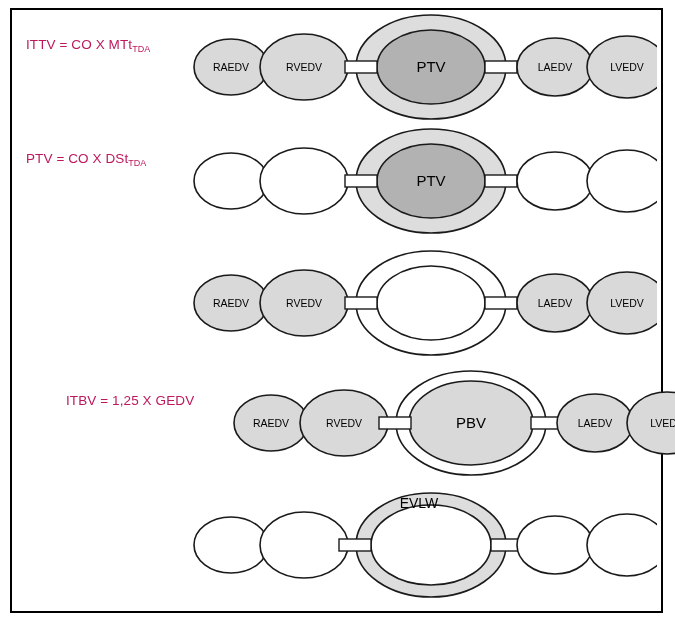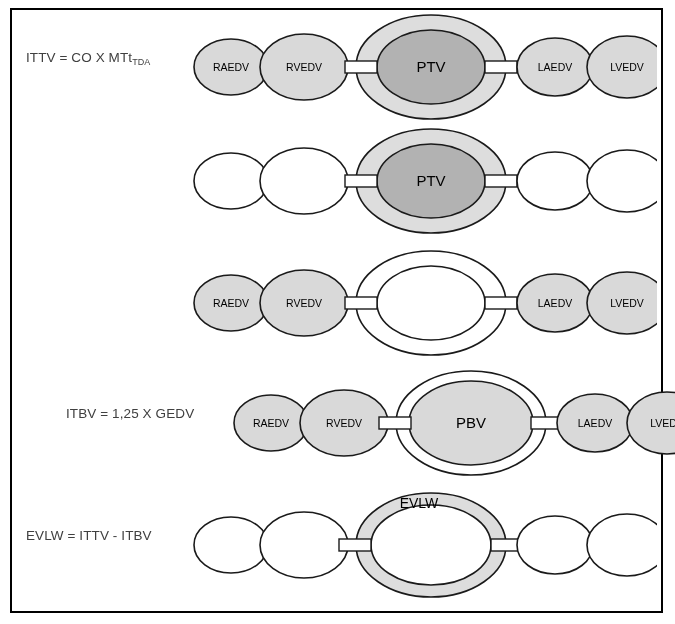--- a/index.html
+++ b/index.html
@@ -26,24 +26,24 @@
   }
   .diagram-row {
     position: absolute;
     left: 0;
     width: 651px;
     height: 114px;
   }
   .formula {
     position: absolute;
     left: 14px;
-    top: 40px;
+    top: 27px;
     width: 180px;
     font-size: 13.5px;
-    color: #404040;
+    color: #be185d;
     letter-spacing: 0.1px;
     white-space: nowrap;
   }
   .formula sub {
     font-size: 9px;
     letter-spacing: 0px;
     vertical-align: baseline;
     position: relative;
     top: 3px;
   }
@@ -84,20 +84,21 @@
       <ellipse cx="440" cy="57" rx="40" ry="31" fill="#d9d9d9" stroke="#1a1a1a" stroke-width="1.6"></ellipse>
       <text class="chamber-label" x="44" y="58">RAEDV</text>
       <text class="chamber-label" x="117" y="58">RVEDV</text>
       <text class="chamber-label big" x="244" y="58">PTV</text>
       <text class="chamber-label" x="368" y="58">LAEDV</text>
       <text class="chamber-label" x="440" y="58">LVEDV</text>
     </svg>
   </div>
 
   <div class="diagram-row" style="top:114px;">
+    <div class="formula"><span>PTV = CO X DSt</span><sub>TDA</sub></div>
     <svg class="row-svg" width="470" height="114" viewBox="0 0 470 114">
       <ellipse cx="44" cy="57" rx="37" ry="28" fill="#ffffff" stroke="#1a1a1a" stroke-width="1.6"></ellipse>
       <ellipse cx="117" cy="57" rx="44" ry="33" fill="#ffffff" stroke="#1a1a1a" stroke-width="1.6"></ellipse>
       <ellipse cx="244" cy="57" rx="75" ry="52" fill="#dddddd" stroke="#1a1a1a" stroke-width="1.6"></ellipse>
       <ellipse cx="244" cy="57" rx="54" ry="37" fill="#b2b2b2" stroke="#1a1a1a" stroke-width="1.6"></ellipse>
       <rect x="158" y="51" width="32" height="12" fill="#ffffff" stroke="#1a1a1a" stroke-width="1.4"></rect>
       <rect x="298" y="51" width="32" height="12" fill="#ffffff" stroke="#1a1a1a" stroke-width="1.4"></rect>
       <ellipse cx="368" cy="57" rx="38" ry="29" fill="#ffffff" stroke="#1a1a1a" stroke-width="1.6"></ellipse>
       <ellipse cx="440" cy="57" rx="40" ry="31" fill="#ffffff" stroke="#1a1a1a" stroke-width="1.6"></ellipse>
       <text class="chamber-label" x="44" y="58"></text>
@@ -139,21 +140,20 @@
       <ellipse cx="440" cy="57" rx="40" ry="31" fill="#d9d9d9" stroke="#1a1a1a" stroke-width="1.6"></ellipse>
       <text class="chamber-label" x="44" y="58">RAEDV</text>
       <text class="chamber-label" x="117" y="58">RVEDV</text>
       <text class="chamber-label big" x="244" y="58">PBV</text>
       <text class="chamber-label" x="368" y="58">LAEDV</text>
       <text class="chamber-label" x="440" y="58">LVEDV</text>
     </svg>
   </div>
 
   <div class="diagram-row" style="top:478px;">
-    <div class="formula"><span>EVLW = ITTV - ITBV</span><sub></sub></div>
     <svg class="row-svg" width="470" height="114" viewBox="0 0 470 114">
       <ellipse cx="44" cy="57" rx="37" ry="28" fill="#ffffff" stroke="#1a1a1a" stroke-width="1.6"></ellipse>
       <ellipse cx="117" cy="57" rx="44" ry="33" fill="#ffffff" stroke="#1a1a1a" stroke-width="1.6"></ellipse>
       <ellipse cx="244" cy="57" rx="75" ry="52" fill="#dddddd" stroke="#1a1a1a" stroke-width="1.6"></ellipse>
       <ellipse cx="244" cy="57" rx="60" ry="40" fill="#ffffff" stroke="#1a1a1a" stroke-width="1.6"></ellipse>
       <rect x="152" y="51" width="32" height="12" fill="#ffffff" stroke="#1a1a1a" stroke-width="1.4"></rect>
       <rect x="304" y="51" width="32" height="12" fill="#ffffff" stroke="#1a1a1a" stroke-width="1.4"></rect>
       <ellipse cx="368" cy="57" rx="38" ry="29" fill="#ffffff" stroke="#1a1a1a" stroke-width="1.6"></ellipse>
       <ellipse cx="440" cy="57" rx="40" ry="31" fill="#ffffff" stroke="#1a1a1a" stroke-width="1.6"></ellipse>
       <text class="chamber-label evlw" x="232" y="16">EVLW</text>

